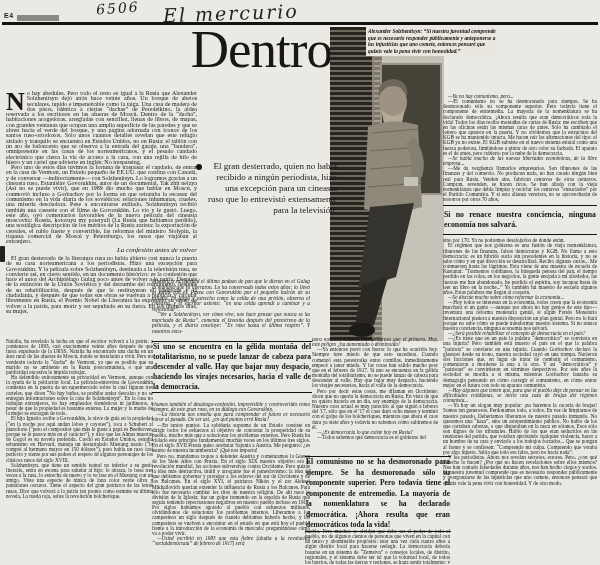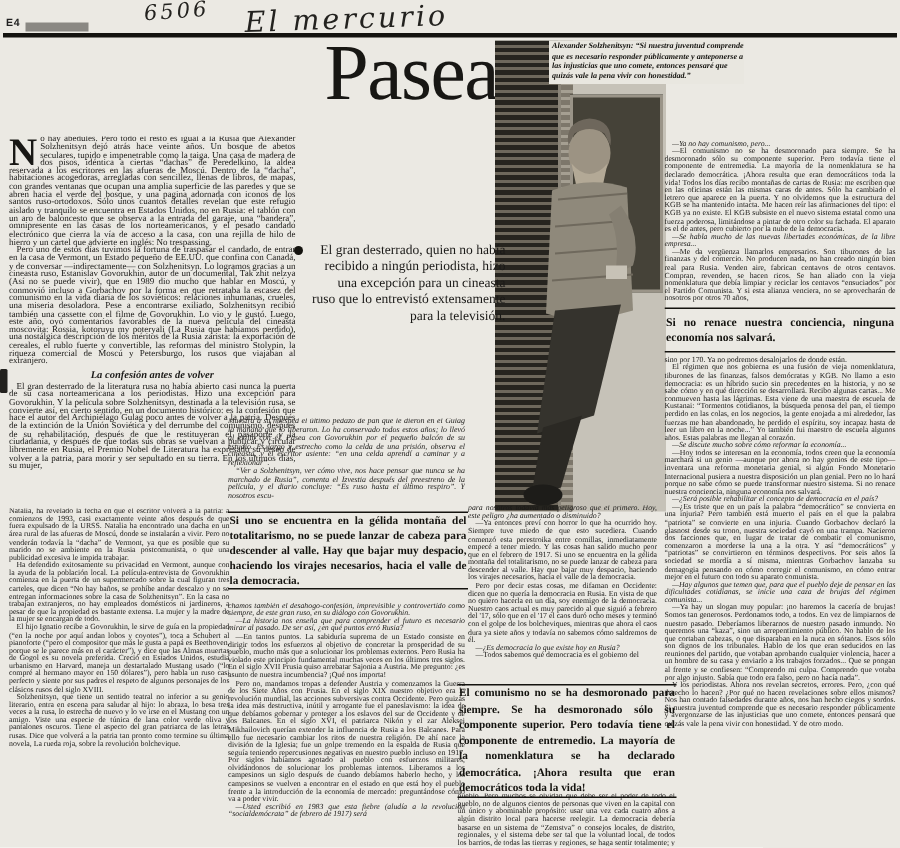--- a/index.html
+++ b/index.html
@@ -37,21 +37,21 @@
     font-size:5.4px;line-height:6.6px;font-style:italic;font-weight:bold;color:#14130f;padding:1px 0 2px 2px;}
   
   .col{position:absolute;overflow:hidden;text-align:justify;}
   .col p{margin:0;}
   .ind{text-indent:5px;}
   .q{font-style:italic;text-indent:5px;}
   
   .col1{left:6px;top:91px;width:191px;height:247px;font-size:6px;line-height:5.3px;}
   .colA{left:6px;top:339px;width:147px;height:223px;font-size:5.2px;line-height:5.15px;}
   .dropcap{float:left;font-size:26px;line-height:21px;padding-right:2px;font-weight:bold;color:#181714;}
-  .subhead{margin:3px 0;text-align:center;font-size:7px;font-weight:bold;font-style:italic;}
+  .subhead{margin:3px 0;text-align:right;font-size:7px;font-weight:normal;font-style:italic;}
   
   .bullets{position:absolute;left:196px;top:161px;width:141px;}
   .bullet{position:relative;padding-left:12px;margin-bottom:9px;}
   .dot{position:absolute;left:0;top:3px;width:6px;height:6px;border-radius:50%;background:#14130f;}
   .bullet p{margin:0;font-size:9px;line-height:11px;text-align:right;color:#1b1a18;}
   .bullet em{font-style:italic;}
   
   .colBi{left:152px;top:279px;width:158px;height:62px;font-size:5.3px;line-height:5.5px;font-style:italic;}
   .colB{left:152px;top:402px;width:158px;height:160px;font-size:5.2px;line-height:5.15px;}
   .colB .it{font-style:italic;}
@@ -73,21 +73,21 @@
 
 <div class="page">
 
   <span class="pagelabel">E4</span>
   <span class="smudge"></span>
   <div class="rule-top"></div>
   <span class="hw-number">6506</span>
   <span class="hw-title">El mercurio</span>
 
   <h1 class="headline">
-    <span class="hl2">Pasea</span>
+    <span class="hl2">Dentro</span>
   </h1>
 
   <div class="photo">
     <div class="shutters"></div>
     <div class="shutters2"></div>
     <div class="window"></div>
     <svg class="figure" width="94" height="274" viewBox="0 0 94 274">
       <ellipse cx="45" cy="35" rx="14" ry="17" fill="#9c9383"></ellipse>
       <path d="M31,30 q-3,-16 14,-18 q16,1 14,18 l-4,-8 q-10,-6 -20,0 z" fill="#6e675c"></path>
       <path d="M33,42 q12,14 24,0 l-3,14 q-9,8 -18,0 z" fill="#b3a996"></path>

